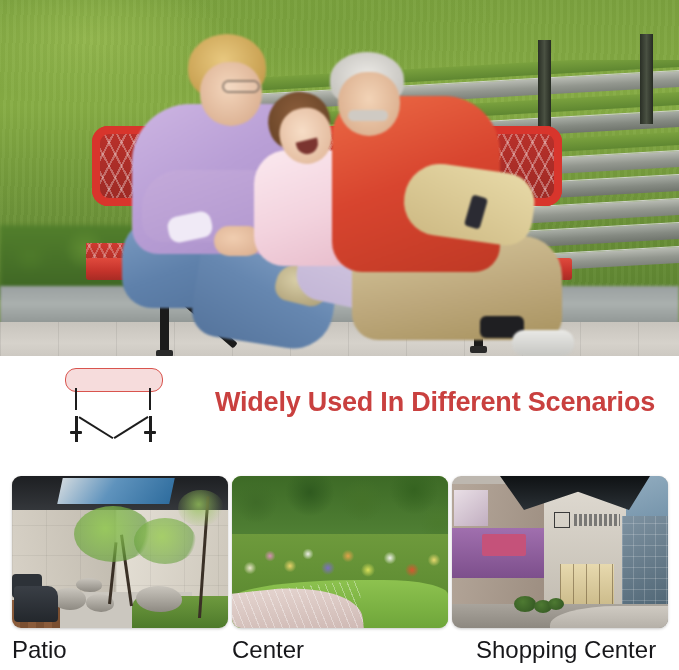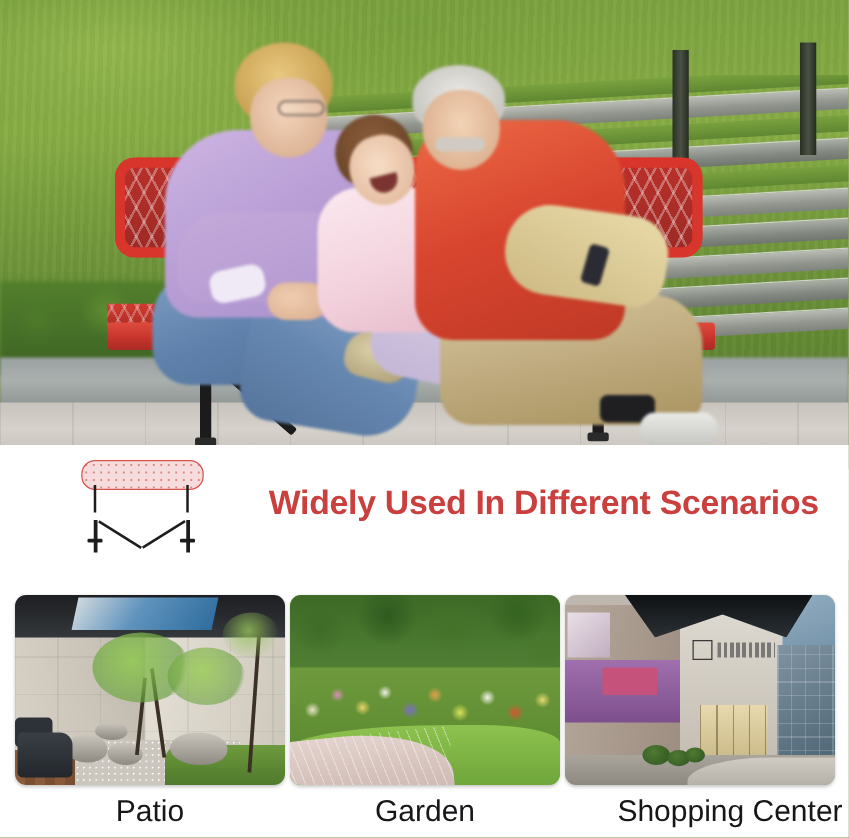--- a/index.html
+++ b/index.html
@@ -272,21 +272,21 @@
   .card{
     position:absolute; top:9px; width:216px; height:152px;
     border-radius:9px; overflow:hidden;
     box-shadow:0 1px 3px rgba(0,0,0,.22);
   }
   .card.c1{ left:12px; }
   .card.c2{ left:232px; }
   .card.c3{ left:452px; }
   .cap{
     position:absolute; top:166px; width:216px; height:34px;
-    text-align:center; color:#17171a;
+    text-align:left; color:#17171a;
     font-size:24px; line-height:34px; white-space:nowrap;
   }
   .cap.c1{ left:12px; }
   .cap.c2{ left:232px; }
   .cap.c3{ left:476px; }
 
   
   .patio{ position:absolute; inset:0; background:#d8d3cb; }
   .p-ceiling{
     position:absolute; left:0; top:0; width:216px; height:34px;
@@ -583,15 +583,15 @@
       <div class="m-door"></div>
       <div class="m-ground"></div>
       <div class="m-plaza"></div>
       <div class="m-bush" style="left:62px; top:120px; width:22px; height:16px;"></div>
       <div class="m-bush" style="left:82px; top:124px; width:18px; height:13px;"></div>
       <div class="m-bush" style="left:96px; top:122px; width:16px; height:12px;"></div>
     </div>
   </div>
 
   <div class="cap c1">Patio</div>
-  <div class="cap c2">Garden</div>
+  <div class="cap c2">Center</div>
   <div class="cap c3">Shopping Center</div>
 </div>
 
 </body></html>

